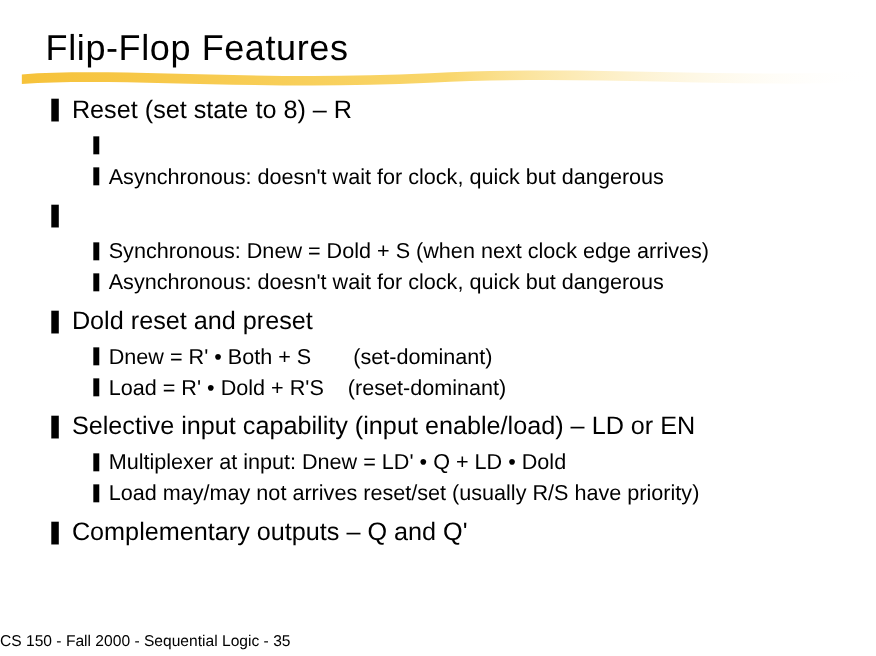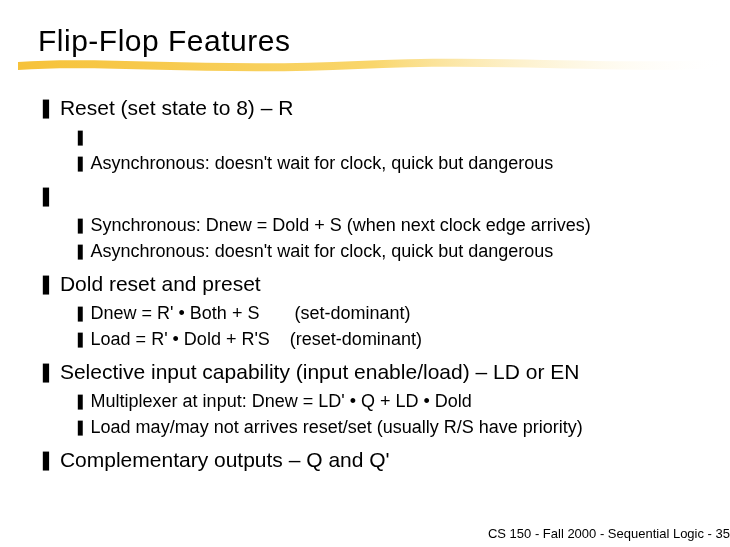--- a/index.html
+++ b/index.html
@@ -11,21 +11,21 @@
     color: #000000;
     position: relative;
     overflow: hidden;
   }
   .slide {
     padding: 24px 38px 0 38px;
     position: relative;
   }
   .title-wrap {
     position: relative;
-    margin-bottom: 36px;
+    margin-bottom: 20px;
   }
   .title {
     font-size: 30px;
     font-weight: normal;
     position: relative;
     z-index: 2;
     letter-spacing: 0.5px;
   }
   .underline {
     position: absolute;
@@ -69,21 +69,21 @@
   .l2 .text {
     font-size: 18px;
     line-height: 26px;
     white-space: pre;
   }
   .footer {
     position: absolute;
     left: 0;
     width: 730px;
     bottom: 6px;
-    text-align: right;
+    text-align: left;
     font-size: 13px;
     font-family: "Comic Sans MS", cursive, sans-serif;
     color: #000;
   }
 </style>
 </head>
 <body>
 
 <div class="slide">
   <div class="title-wrap">

